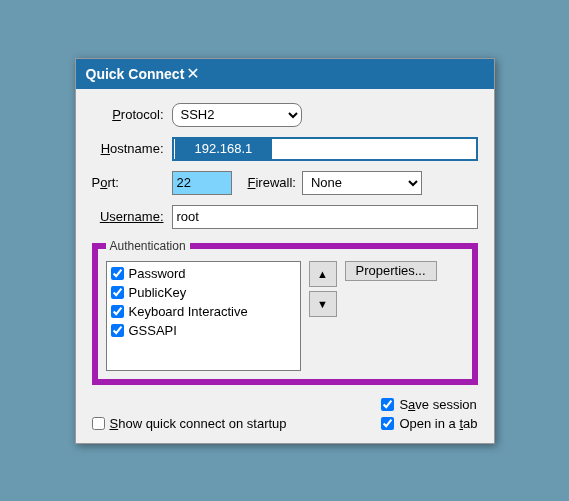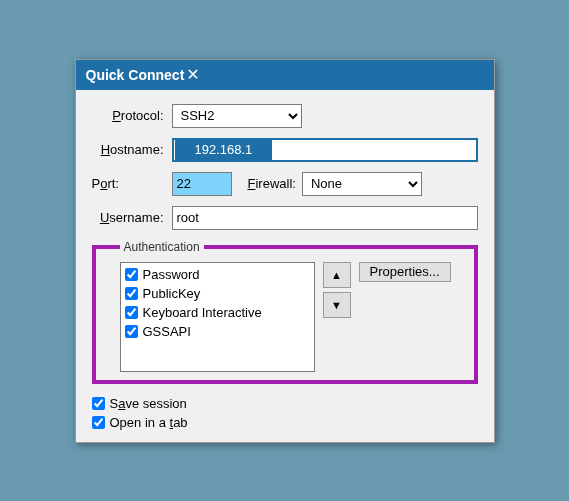--- a/index.html
+++ b/index.html
@@ -99,22 +99,22 @@
     .firewall-label u { text-decoration: underline; }
     .firewall-select {
       height: 24px;
       border: 1px solid #7a7a7a;
       background: white;
       padding: 2px 4px;
       font-size: 13px;
       min-width: 120px;
     }
     .auth-group {
-      border: 4px solid #a21caf;
-      padding: 4px 8px 8px 24px;
+      border: 6px solid #a21caf;
+      padding: 4px 8px 8px 8px;
       margin-bottom: 12px;
       background: #f0f0f0;
     }
     .auth-group legend {
       font-size: 12px;
       padding: 0 4px;
       color: #333;
     }
     .auth-content {
       display: flex;
@@ -196,37 +196,38 @@
       width: 80px;
       text-align: left;
       padding-right: 8px;
       flex-shrink: 0;
     }
     .username-label {
       width: 80px;
       text-align: right;
       padding-right: 8px;
       flex-shrink: 0;
+      text-decoration: underline;
     }
   </style>
 </head>
 <body>
 
 <div class="dialog">
   <div class="title-bar">
     <span>Quick Connect</span>
     <button class="title-bar-close">✕</button>
   </div>
   <div class="dialog-body">
 
     <div class="form-row">
       <label class="form-label">
         <u>P</u>rotocol:
       </label>
-      <select class="select-control" style="min-width:130px;">
+      <select class="select-control" style="min-width:130px;border-radius:8px;">
         <option>SSH2</option>
         <option>SSH1</option>
         <option>Telnet</option>
         <option>SFTP</option>
         <option>FTP</option>
       </select>
     </div>
 
     <div class="form-row">
       <label class="form-label">
@@ -282,20 +283,26 @@
         </div>
         <div class="auth-buttons">
           <button class="arrow-btn">▲</button>
           <button class="arrow-btn">▼</button>
         </div>
         <button class="properties-btn">Properties...</button>
       </div>
     </fieldset>
 
     <div class="bottom-row">
+      <div class="bottom-left">
+        <label class="check-item">
+          <input type="checkbox" style="">
+          <span><u>S</u>how quick connect on startup</span>
+        </label>
+      </div>
       <div class="bottom-right">
         <label class="check-item">
           <input type="checkbox" checked="" style="">
           <span>S<u>a</u>ve session</span>
         </label>
         <label class="check-item">
           <input type="checkbox" checked="" style="">
           <span>Open in a <u>t</u>ab</span>
         </label>
       </div>

